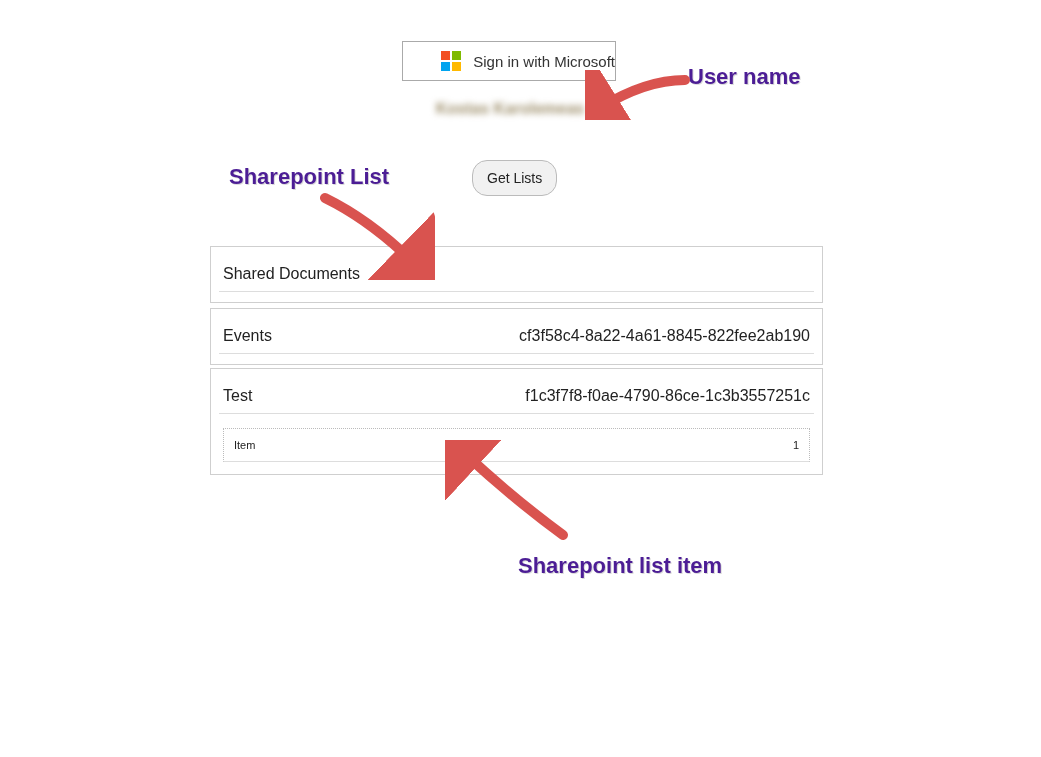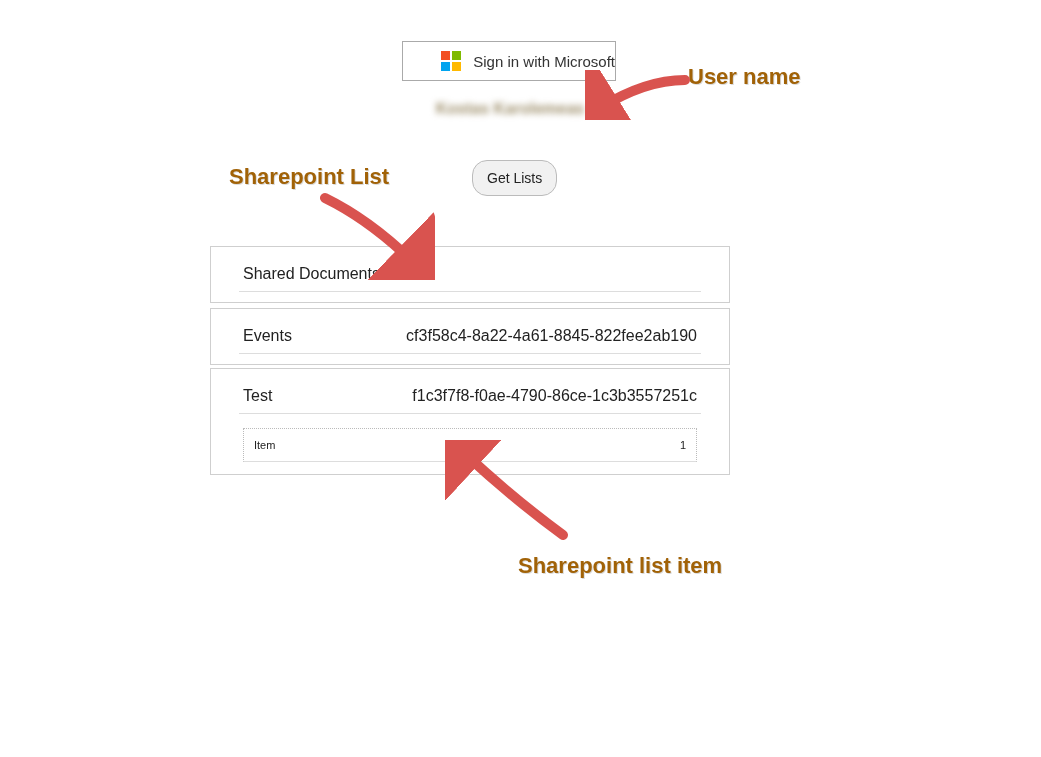--- a/index.html
+++ b/index.html
@@ -58,24 +58,24 @@
       background: #f1f1f1;
       border: 1px solid #bbb;
       border-radius: 15px;
       cursor: pointer;
       color: #222;
     }
 
     .card {
       position: absolute;
       left: 210px;
-      width: 520px;
+      width: 613px;
       border: 1px solid #cfcfcf;
       background: #fff;
-      padding: 10px 28px;
+      padding: 10px 8px;
     }
     .row {
       display: flex;
       justify-content: space-between;
       align-items: center;
       padding: 8px 4px;
       border-bottom: 1px solid #ddd;
       font-size: 16px;
     }
     .row .name { white-space: nowrap; }
@@ -94,21 +94,21 @@
       padding: 10px 10px;
       border-bottom: 1px solid #ddd;
       font-size: 11px;
     }
 
     
     .ann-label {
       position: absolute;
       font-size: 22px;
       font-weight: 700;
-      color: #a16207;
+      color: #4c1d95;
       text-shadow: 1px 1px 0 rgba(0,0,0,0.15);
       white-space: nowrap;
     }
     .ann-user     { left: 688px; top: 64px; }
     .ann-list     { left: 229px; top: 164px; text-align: right; }
     .ann-listitem { left: 518px; top: 534px; margin-top: 19px; }
 
     .arrow { position: absolute; pointer-events: none; }
   </style>
 </head>

